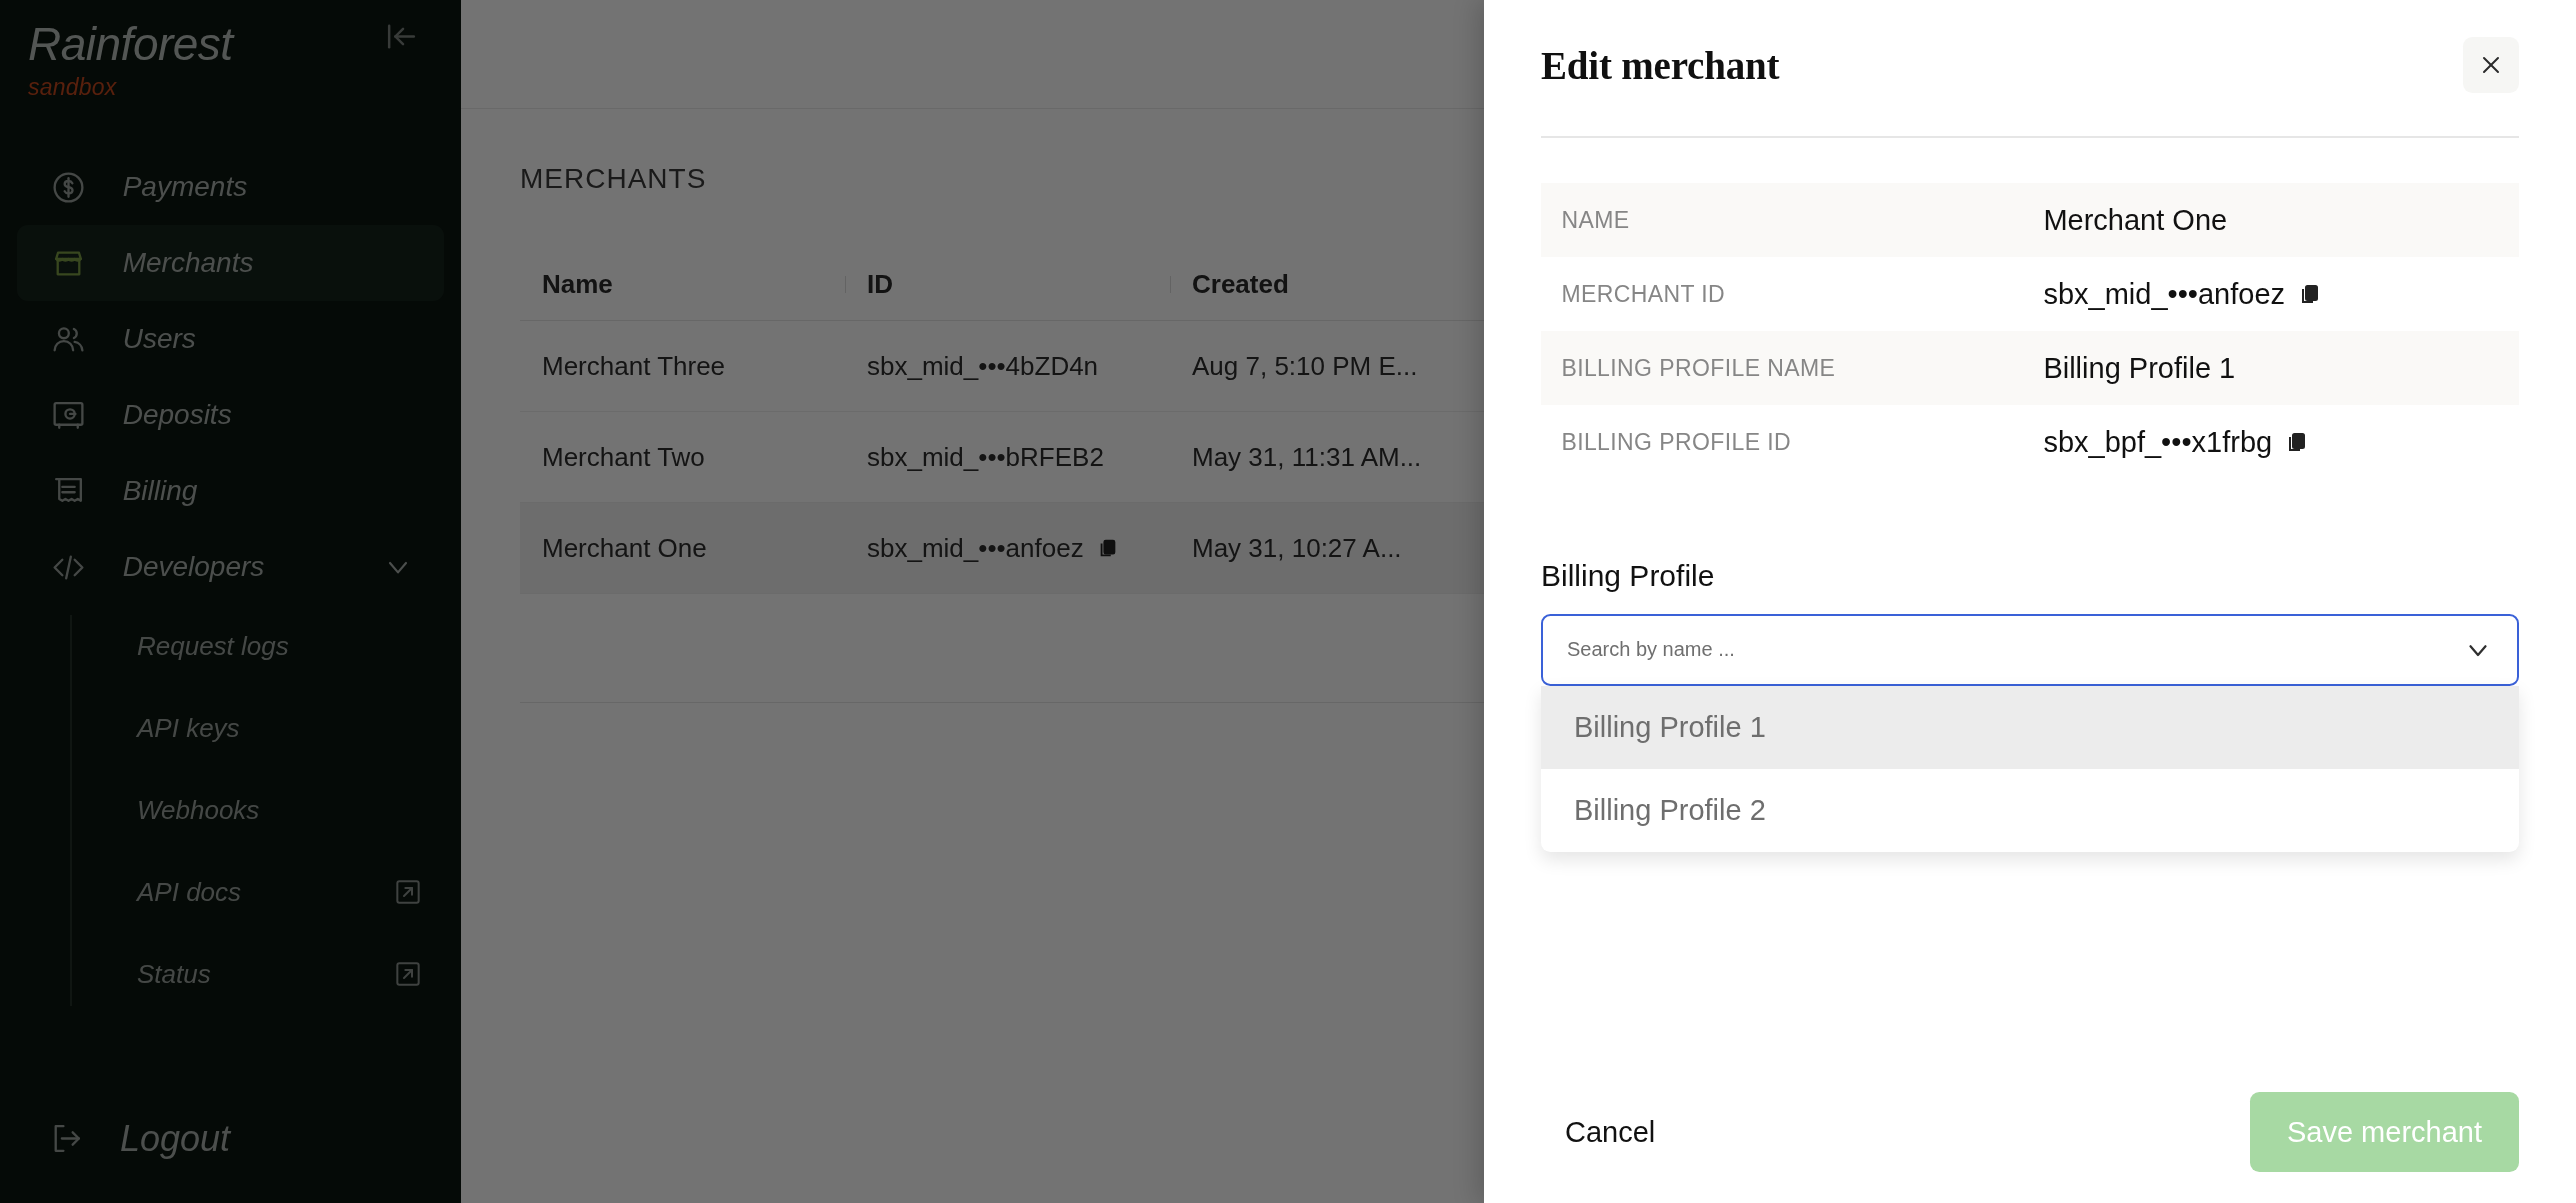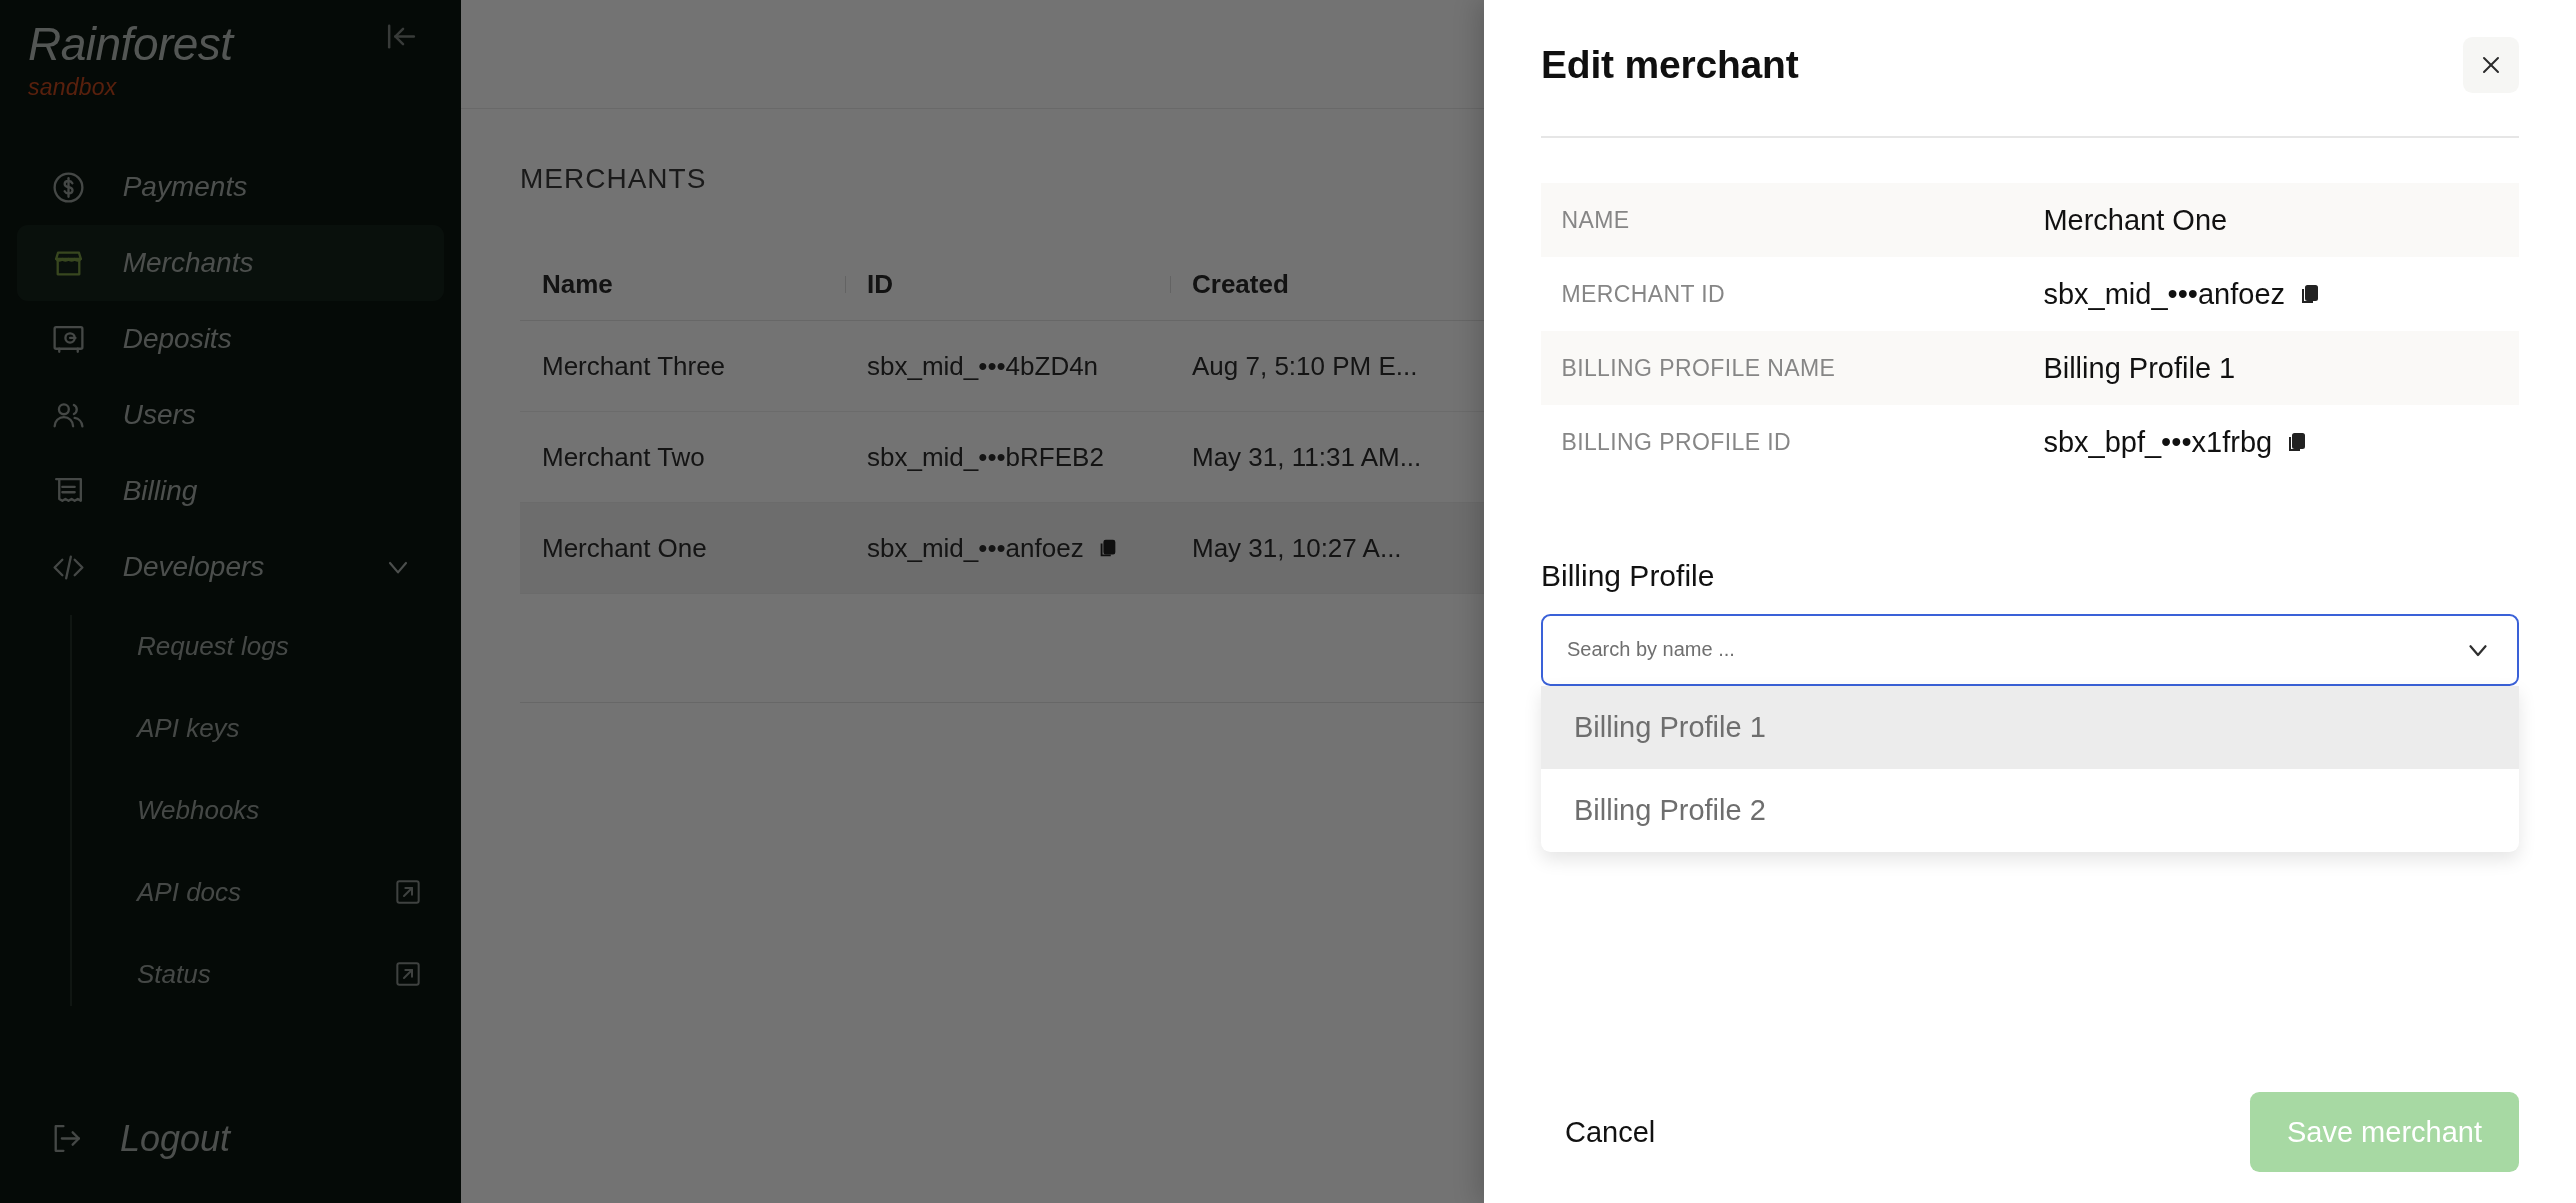--- a/index.html
+++ b/index.html
@@ -131,20 +131,21 @@
     position: absolute; right: 0; top: 0;
     width: 1092px; height: 1204px;
     background: #ffffff;
     display: flex; flex-direction: column;
     padding: 0 57px;
     box-shadow: -5.6px 0 24px rgba(0,0,0,0.18);
   }
   .modal-head {
     display: flex; align-items: flex-start; justify-content: space-between;
     padding-top: 43px;
+    font-family: Liberation Serif, serif;
   }
   .modal-title { font-size: 39px; font-weight: 700; color: #101010; letter-spacing: -0.2px; }
   .close-btn {
     width: 56px; height: 56px; border-radius: 9.3px; background: #f6f6f4;
     display: flex; align-items: center; justify-content: center;
     cursor: pointer; color: #2b2b2b; margin-top: -5.6px;
   }
   .modal-rule { height: 1.9px; background: #e6e6e6; margin-top: 43px; }
 
   .detail-table { margin-top: 45px; }
@@ -242,40 +243,40 @@
               <path d="M5 9v10h14V9"></path>
             <path d="M4 9a2.4 2.4 0 0 0 4 0 2.4 2.4 0 0 0 4 0 2.4 2.4 0 0 0 4 0 2.4 2.4 0 0 0 4 0"></path>
           </svg>
         </span>
         <span class="nav-label">Merchants</span>
       </div>
 
       <div class="nav-item">
         <span class="nav-icon">
           <svg width="37" height="37" viewBox="0 0 24 24" fill="none" stroke="currentColor" stroke-width="1.5" stroke-linecap="round" stroke-linejoin="round">
+            <circle cx="9" cy="8" r="3.2"></circle>
+              <path d="M3 19a6 6 0 0 1 12 0"></path>
+            <path d="M15.5 5.2a3.2 3.2 0 0 1 0 5.8"></path>
+              <path d="M16 13.6a6 6 0 0 1 5 5.4"></path>
+          </svg>
+        </span>
+        <span class="nav-label">Users</span>
+      </div>
+
+      <div class="nav-item">
+        <span class="nav-icon">
+          <svg width="37" height="37" viewBox="0 0 24 24" fill="none" stroke="currentColor" stroke-width="1.5" stroke-linecap="round" stroke-linejoin="round">
             <rect x="3" y="4" width="18" height="14" rx="1"></rect>
               <circle cx="13" cy="11" r="3"></circle>
             <line x1="13" y1="11" x2="16.5" y2="11"></line>
               <line x1="6" y1="18" x2="6" y2="20"></line>
               <line x1="18" y1="18" x2="18" y2="20"></line>
           </svg>
         </span>
         <span class="nav-label">Deposits</span>
-      </div>
-
-      <div class="nav-item">
-        <span class="nav-icon">
-          <svg width="37" height="37" viewBox="0 0 24 24" fill="none" stroke="currentColor" stroke-width="1.5" stroke-linecap="round" stroke-linejoin="round">
-            <circle cx="9" cy="8" r="3.2"></circle>
-              <path d="M3 19a6 6 0 0 1 12 0"></path>
-            <path d="M15.5 5.2a3.2 3.2 0 0 1 0 5.8"></path>
-              <path d="M16 13.6a6 6 0 0 1 5 5.4"></path>
-          </svg>
-        </span>
-        <span class="nav-label">Users</span>
       </div>
 
       <div class="nav-item">
         <span class="nav-icon">
           <svg width="37" height="37" viewBox="0 0 24 24" fill="none" stroke="currentColor" stroke-width="1.5" stroke-linecap="round" stroke-linejoin="round">
             <path d="M4 4h16v14l-2-1.2-2 1.2-2-1.2-2 1.2-2-1.2-2 1.2-2-1.2V4z"></path>
             <line x1="8" y1="9" x2="16" y2="9"></line>
               <line x1="8" y1="12.5" x2="16" y2="12.5"></line>
           </svg>
         </span>

